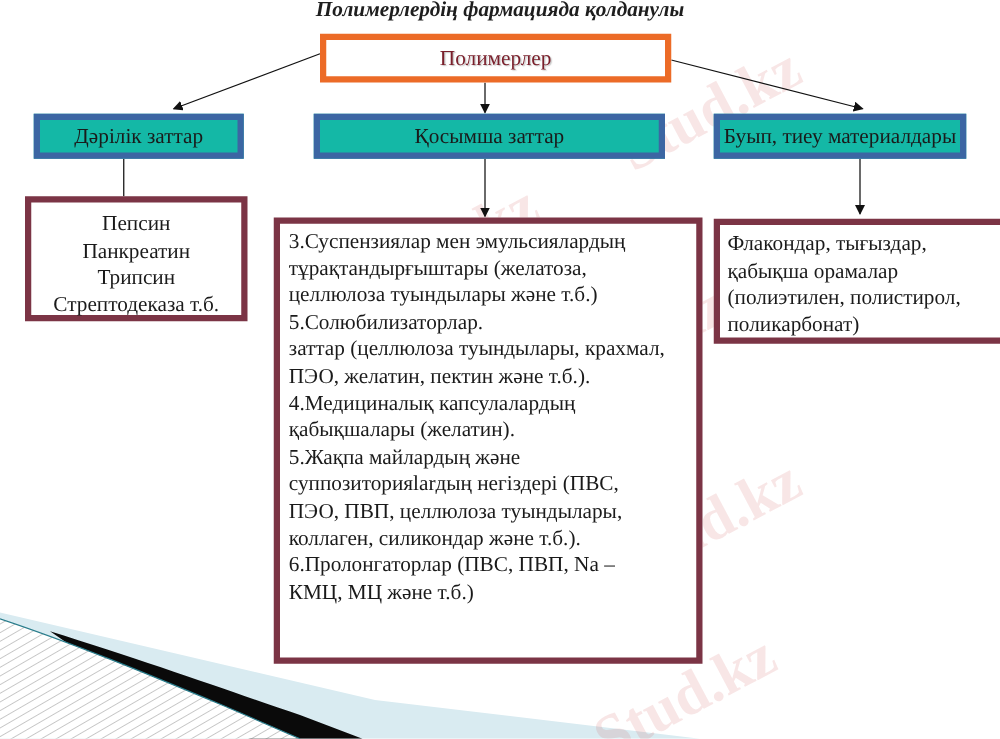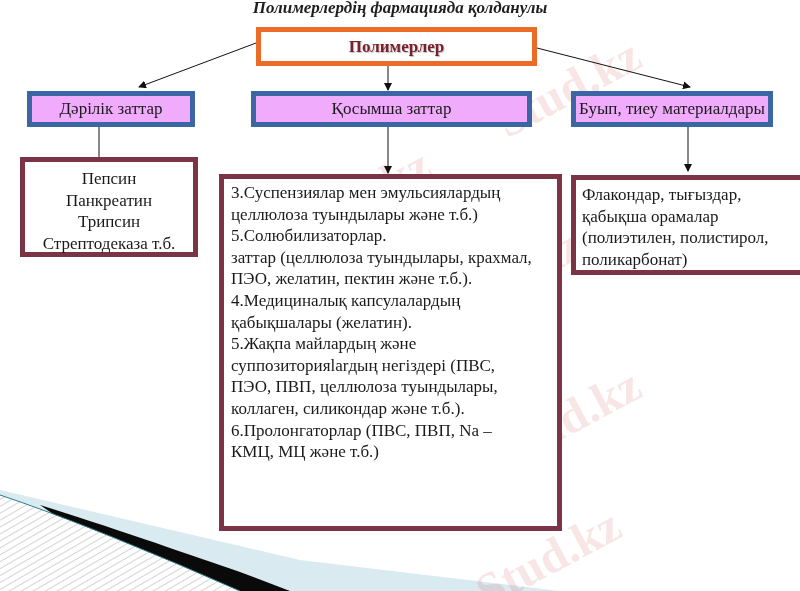--- a/index.html
+++ b/index.html
@@ -15,26 +15,26 @@
 
   .title {
     left:0; top:-2px; width:800px; text-align:center;
     font-size:17px; font-weight:bold; font-style:italic; color:#1e1e1e;
     z-index:3;
   }
   .root-box {
     left:256px; top:27px; width:281px; height:39px;
     border:5px solid #ec6b27; background:#ffffff;
     display:flex; align-items:center; justify-content:center;
-    font-size:17px; font-weight:bold; color:#7a1f2b;
+    font-size:17px; font-weight:normal; color:#7a1f2b;
     text-shadow:1px 1px 1px rgba(0,0,0,0.25);
     z-index:3;
   }
   .cat-box {
-    top:91px; height:36px; border:5px solid #3c66a3; background:#f0abfc;
+    top:91px; height:36px; border:5px solid #3c66a3; background:#14b8a6;
     display:flex; align-items:center; justify-content:center;
     font-size:17px; color:#1a1a1a; z-index:3; white-space:nowrap;
   }
   .detail-box {
     border:5px solid #7b3445; background:#ffffff; z-index:3;
     font-size:17px; line-height:21.6px; color:#1a1a1a;
   }
   .detail-box .line { display:block; white-space:nowrap; }
   .left-detail { left:20px; top:157px; width:178px; height:100px; text-align:center; padding-top:6px; }
   .mid-detail { left:219px; top:174px; width:343px; height:357px; padding:3px 0 0 7px; }
@@ -100,20 +100,21 @@
 
 <div class="abs detail-box left-detail">
   <span class="line">Пепсин</span>
   <span class="line">Панкреатин</span>
   <span class="line">Трипсин</span>
   <span class="line">Стрептодеказа т.б.</span>
 </div>
 
 <div class="abs detail-box mid-detail">
   <span class="line">3.Суспензиялар мен эмульсиялардың</span>
+  <span class="line">тұрақтандырғыштары (желатоза,</span>
   <span class="line">целлюлоза туындылары және т.б.)</span>
   <span class="line">5.Солюбилизаторлар.</span>
   <span class="line">заттар (целлюлоза туындылары, крахмал,</span>
   <span class="line">ПЭО,  желатин, пектин және т.б.).</span>
   <span class="line">4.Медициналық капсулалардың</span>
   <span class="line">қабықшалары (желатин).</span>
   <span class="line">5.Жақпа майлардың және</span>
   <span class="line">суппозиторияlarдың негіздері (ПВС,</span>
   <span class="line">ПЭО, ПВП, целлюлоза туындылары,</span>
   <span class="line">коллаген, силикондар және т.б.).</span>

